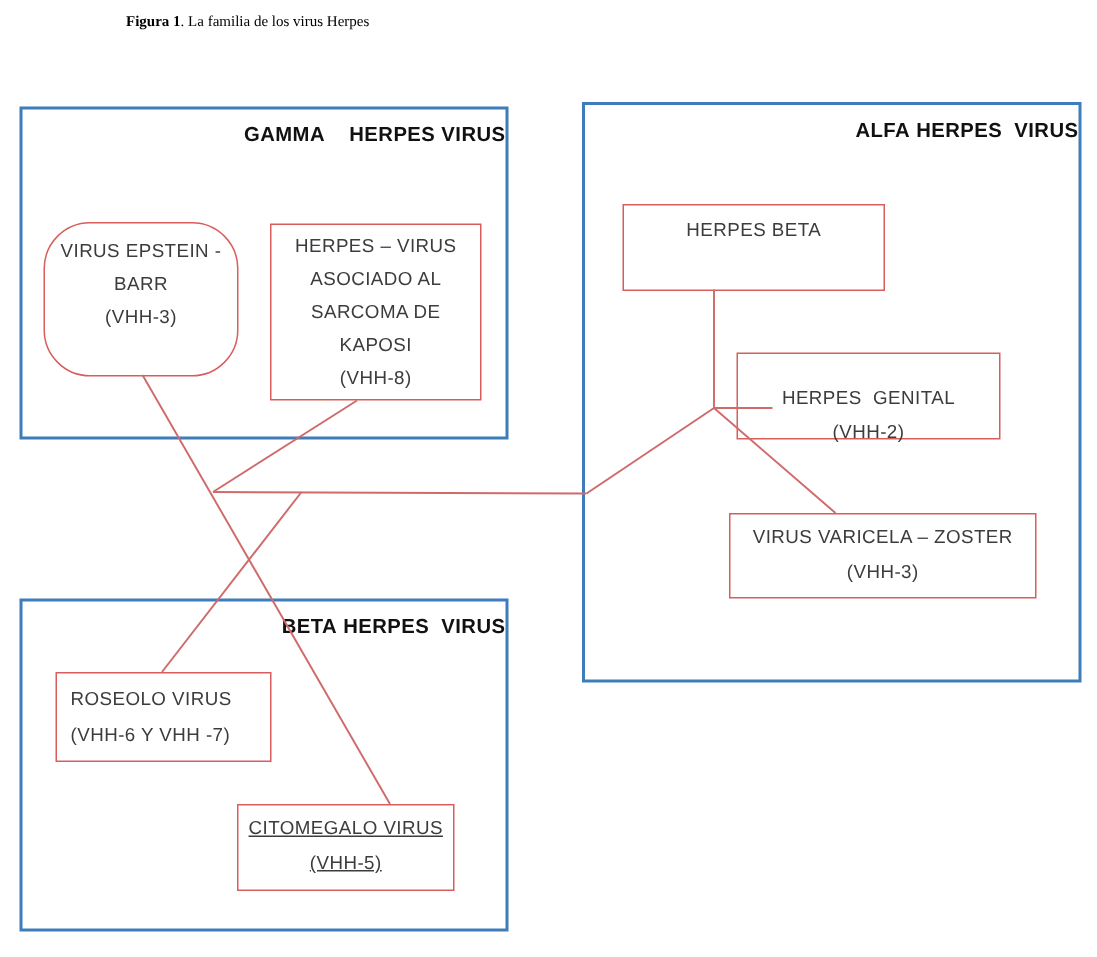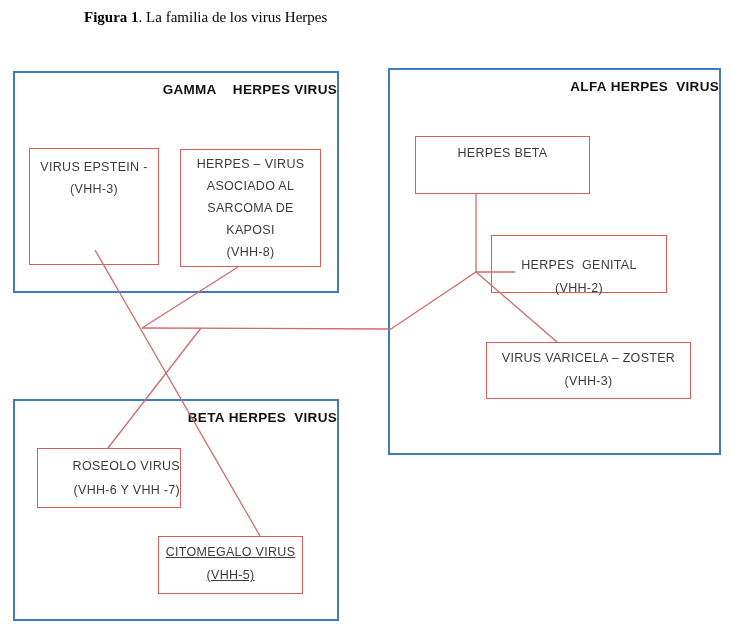--- a/index.html
+++ b/index.html
@@ -13,21 +13,21 @@
   #canvas{
     position:relative;
     width:731px;height:638px;
     background:#ffffff;
     font-family:"Liberation Sans", sans-serif;
     overflow:hidden;
   }
   #caption{
     position:absolute;left:84px;top:9px;
     font-family:"Liberation Serif", serif;
-    font-size:15px;color:#000;
+    font-size:10px;color:#000;
     white-space:nowrap;
   }
   #caption .b{font-weight:bold;}
   .group{
     position:absolute;
     border:2px solid var(--outer);
     background:#ffffff;
     box-sizing:border-box;
   }
   .group-title{
@@ -45,26 +45,26 @@
     background:#ffffff;
     box-sizing:border-box;
     font-size:12.5px;
     color:var(--node-text);
     text-align:center;
     letter-spacing:.3px;
     line-height:22px;
     z-index:2;
   }
   .node div{white-space:nowrap;}
-  #node-epstein-barr{left:29px;top:148px;width:130px;height:117px;padding-top:7px;}
+  #node-epstein-barr{left:29px;top:148px;width:130px;height:103px;padding-top:7px;border-radius:31px;}
   #node-kaposi{left:180px;top:149px;width:141px;height:118px;padding-top:3px;}
   #node-herpes-oral{left:415px;top:136px;width:175px;height:58px;padding-top:5px;line-height:23px;}
   #node-herpes-genital{left:491px;top:235px;width:176px;height:58px;padding-top:18px;line-height:23px;}
   #node-varicela-zoster{left:486px;top:342px;width:205px;height:57px;padding-top:4px;line-height:23px;}
-  #node-roseolo{left:37px;top:448px;width:144px;height:60px;padding:5px 0 0 9px;text-align:right;line-height:24px;}
+  #node-roseolo{left:37px;top:448px;width:144px;height:60px;padding:5px 0 0 9px;text-align:left;line-height:24px;}
   #node-citomegalo{left:158px;top:536px;width:145px;height:58px;padding-top:4px;line-height:23px;text-decoration:underline;}
   #group-gamma{left:13px;top:71px;width:326px;height:222px;}
   #group-alfa{left:388px;top:68px;width:333px;height:387px;}
   #group-beta{left:13px;top:399px;width:326px;height:222px;}
   #connectors{
     position:absolute;left:0;top:0;width:731px;height:638px;
     z-index:3;pointer-events:none;
   }
   #connectors line{stroke:var(--connector);stroke-width:1.3;}
 </style>
@@ -84,20 +84,21 @@
   <div class="group" id="group-alfa">
     <div class="group-title">ALFA&nbsp;HERPES&nbsp;&nbsp;VIRUS</div>
   </div>
 
   <div class="group" id="group-beta">
     <div class="group-title">BETA&nbsp;HERPES&nbsp;&nbsp;VIRUS</div>
   </div>
 
   <div class="node" id="node-epstein-barr">
     <div>VIRUS EPSTEIN -</div>
+    <div>BARR</div>
     <div>(VHH-3)</div>
   </div>
 
   <div class="node" id="node-kaposi">
     <div>HERPES – VIRUS</div>
     <div>ASOCIADO AL</div>
     <div>SARCOMA DE</div>
     <div>KAPOSI</div>
     <div>(VHH-8)</div>
   </div>

